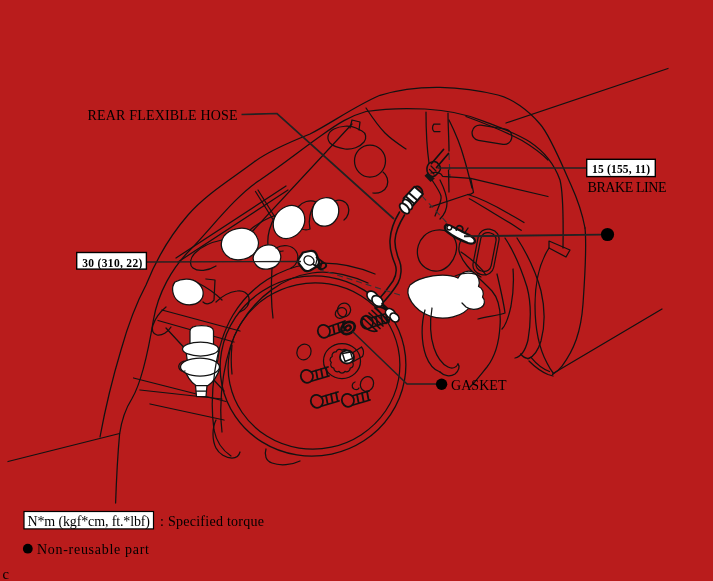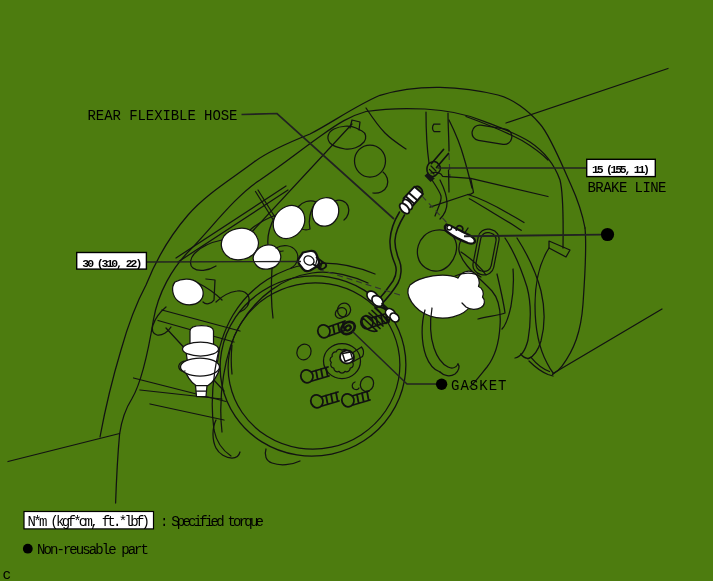--- a/index.html
+++ b/index.html
@@ -1,17 +1,17 @@
 <!DOCTYPE html>
 <html><head>
 <meta charset="utf-8">
 <style>
 html,body{margin:0;padding:0;background:#fff;}
-#page{position:relative;width:713px;height:581px;background:#4d7c0f;overflow:hidden;
-font-family:Liberation Mono, monospace;}
+#page{position:relative;width:713px;height:581px;background:#b91c1c;overflow:hidden;
+font-family:Liberation Serif, serif;}
 svg{position:absolute;left:0;top:0;}
 .ln{fill:none;stroke:#121212;stroke-width:1.25;stroke-linecap:round;stroke-linejoin:round;}
 .bd{fill:none;stroke:#111;stroke-width:2.2;stroke-linecap:round;stroke-linejoin:round;}
 .lead{fill:none;stroke:#222;stroke-width:1.3;}
 .dash{fill:none;stroke:#333;stroke-width:1.1;stroke-dasharray:6 4;}
 text{fill:#000;}
 </style>
 </head>
 <body>
 <div id="page">

